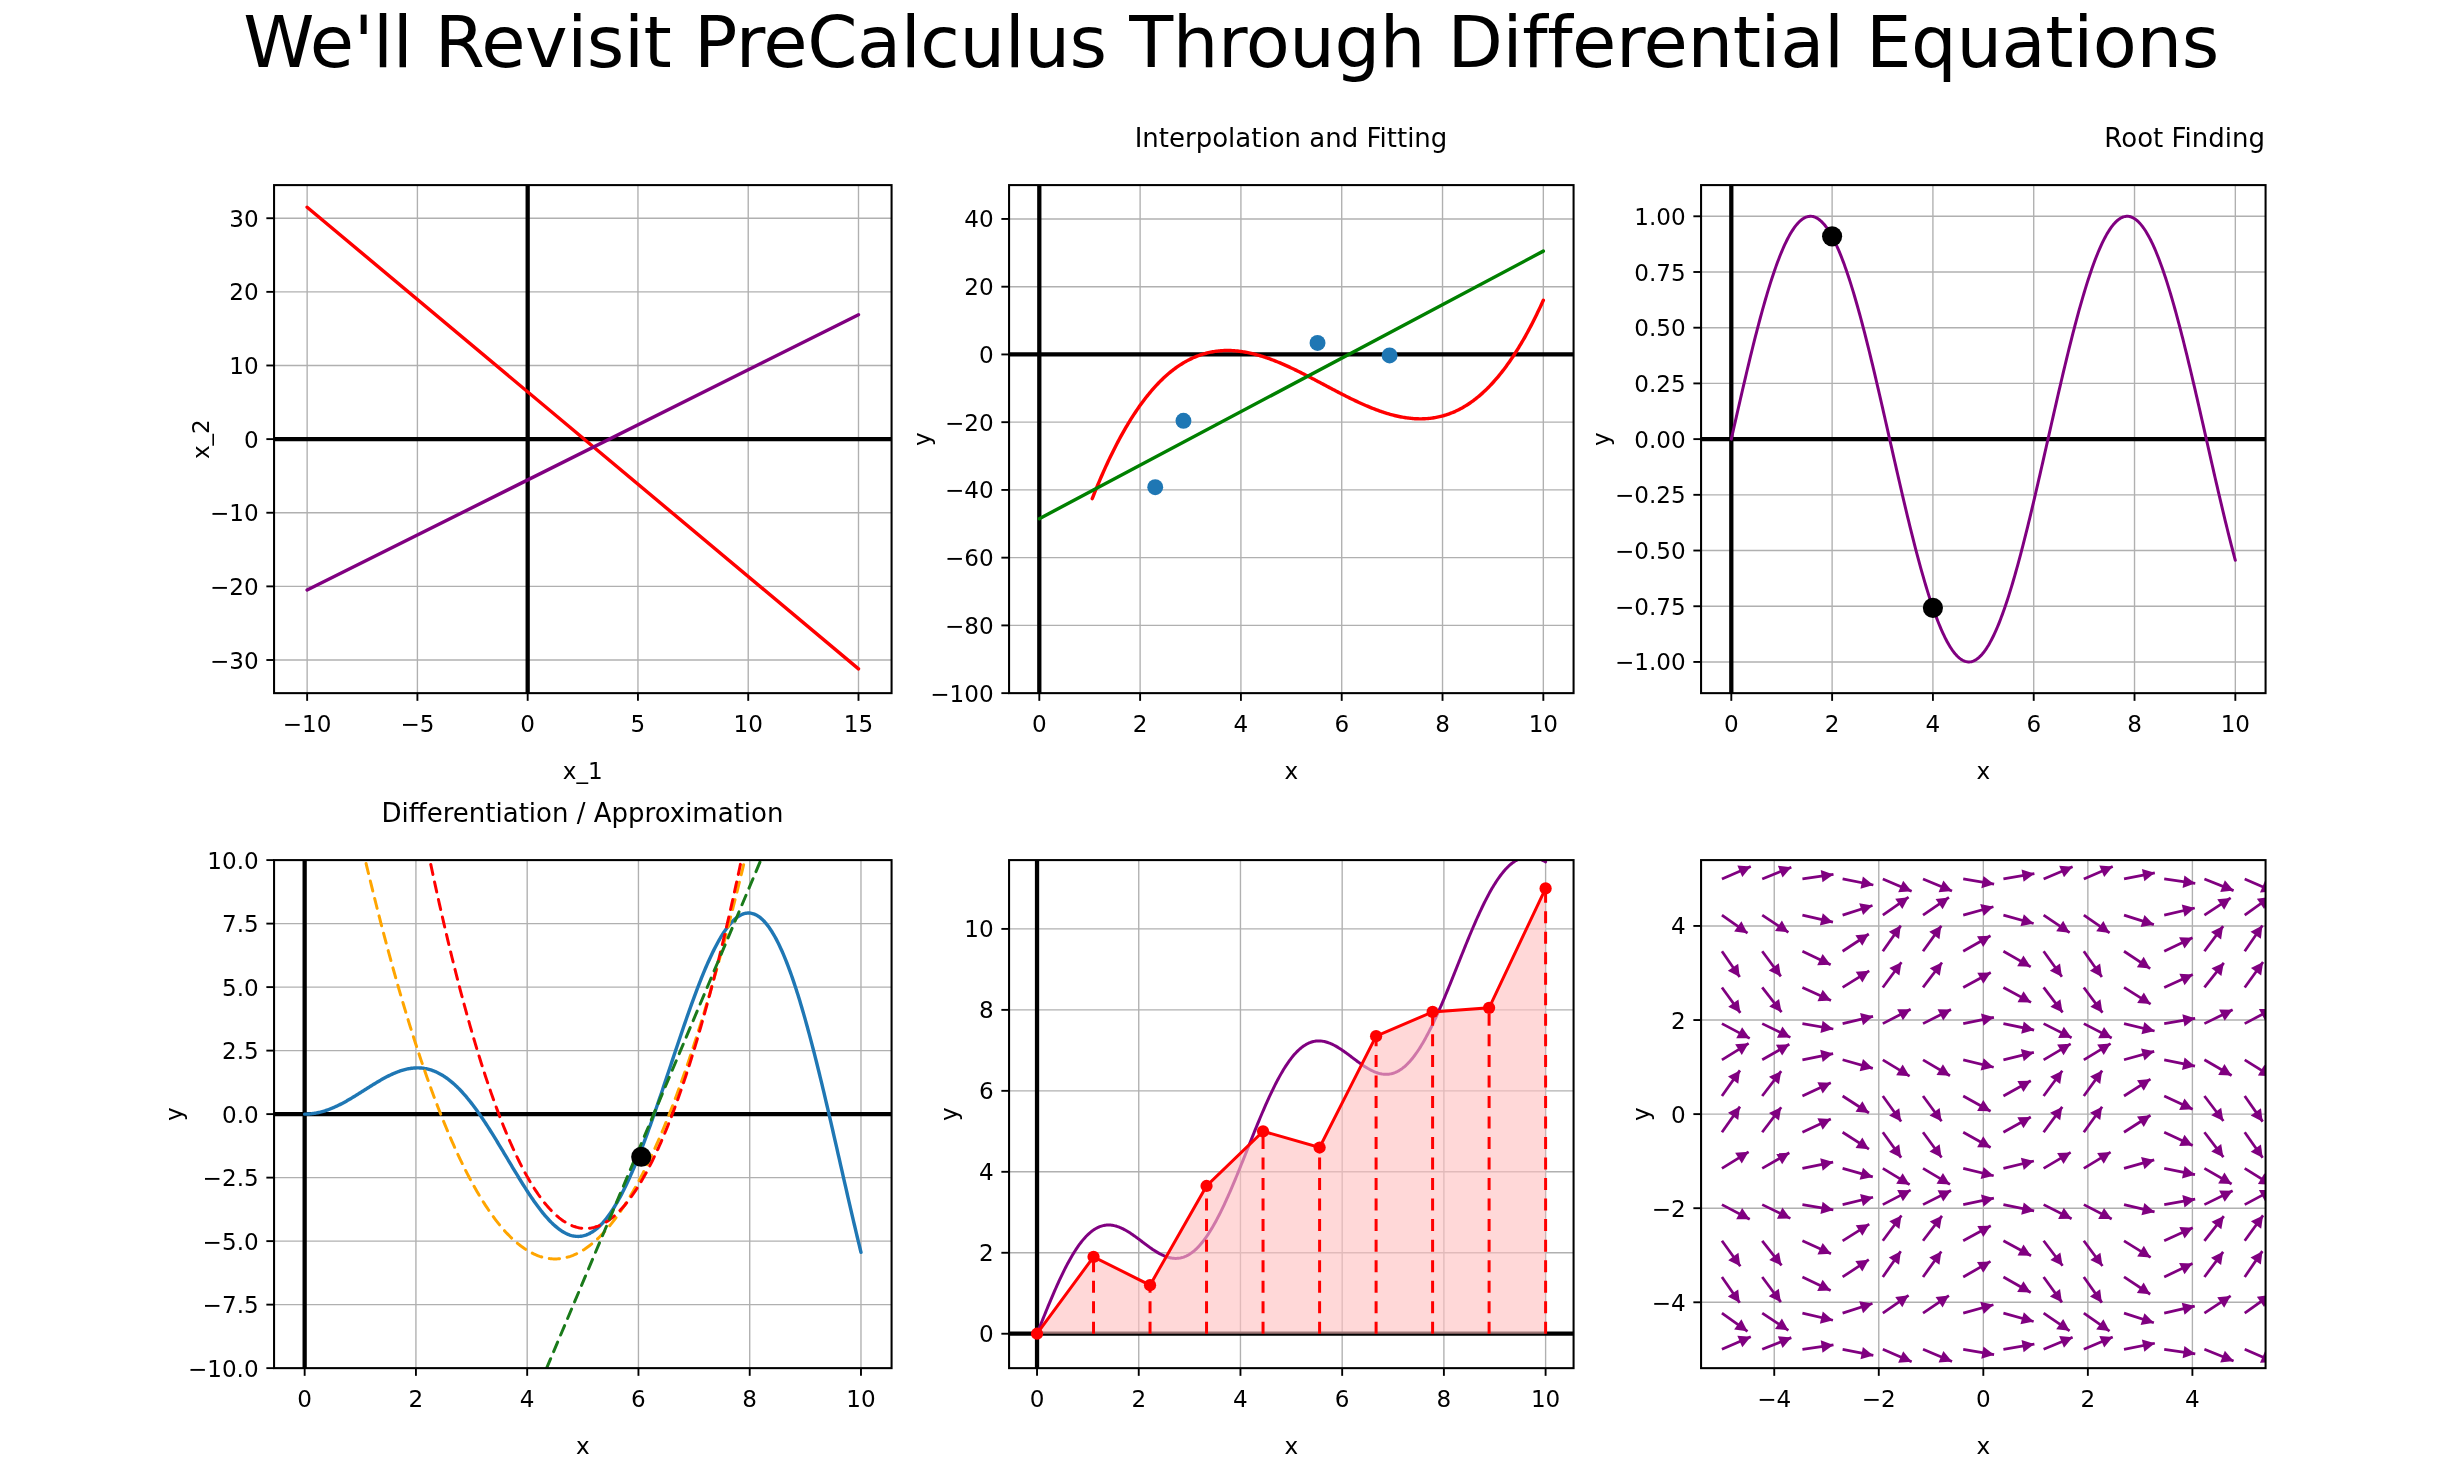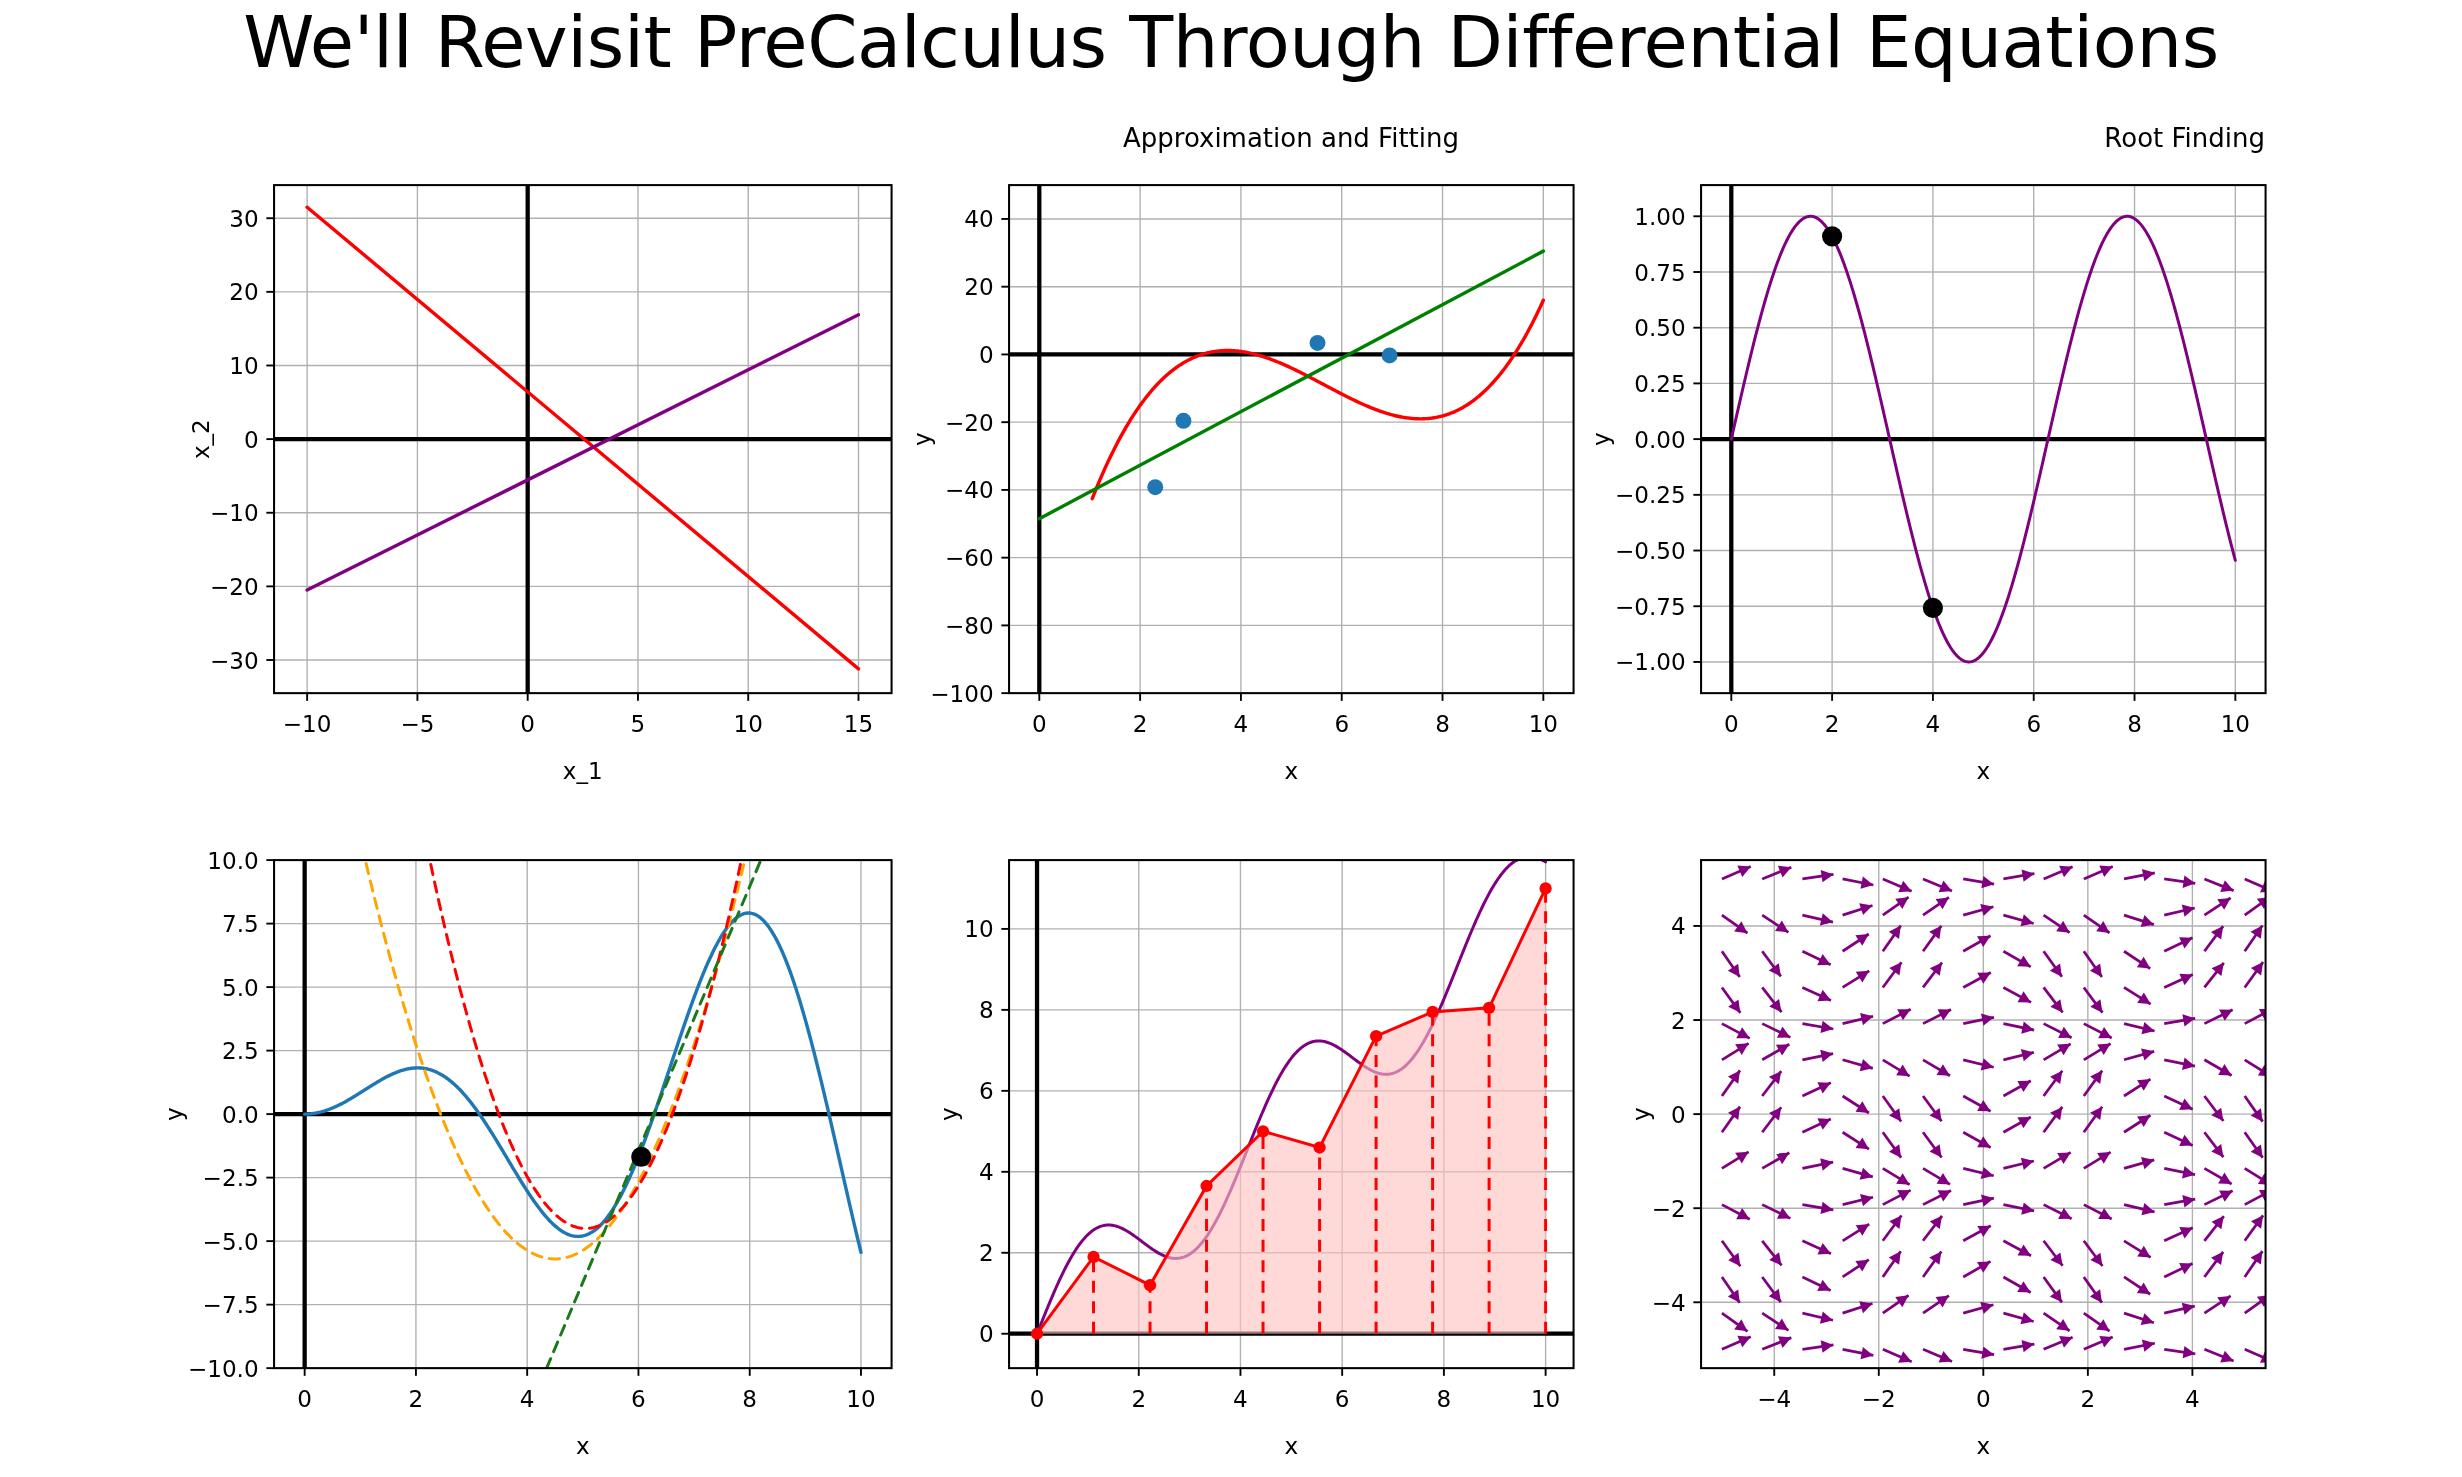--- a/index.html
+++ b/index.html
@@ -79,21 +79,21 @@
             <line x1="191" y1="214.82608695652175" x2="200" y2="214.82608695652175" class="tickmark"></line>
             <text x="182" y="224.82608695652175" text-anchor="end" class="tick-label">20</text>
             <line x1="191" y1="128.73913043478262" x2="200" y2="128.73913043478262" class="tickmark"></line>
             <text x="182" y="138.73913043478262" text-anchor="end" class="tick-label">30</text>
           </g>
           <text x="561" y="784" text-anchor="middle" class="axis-label">x_1</text>
           <text x="123.5" y="387" text-anchor="middle" class="axis-label" transform="rotate(-90 123.5 387)">x_2</text>
         </svg>
       </div>
       <div class="panel" style="left: 838px; top: 108px; width: 804px; height: 705px;">
-        <div class="panel-title" style="left: 171px; width: 564px; top: 15.4px;">Approximation and Fitting</div>
+        <div class="panel-title" style="left: 171px; width: 564px; top: 15.4px;">Interpolation and Fitting</div>
         <svg width="804" height="705" viewBox="0 0 940 824">
           <g>
             <line x1="235.35714285714286" y1="90" x2="235.35714285714286" y2="684" class="grid-line"></line>
             <line x1="353.2142857142858" y1="90" x2="353.2142857142858" y2="684" class="grid-line"></line>
             <line x1="471.07142857142856" y1="90" x2="471.07142857142856" y2="684" class="grid-line"></line>
             <line x1="588.9285714285714" y1="90" x2="588.9285714285714" y2="684" class="grid-line"></line>
             <line x1="706.7857142857143" y1="90" x2="706.7857142857143" y2="684" class="grid-line"></line>
             <line x1="824.6428571428572" y1="90" x2="824.6428571428572" y2="684" class="grid-line"></line>
             <line x1="200" y1="684" x2="860" y2="684" class="grid-line"></line>
             <line x1="200" y1="604.8" x2="860" y2="604.8" class="grid-line"></line>
@@ -217,20 +217,21 @@
             <line x1="191" y1="191.60526315789474" x2="200" y2="191.60526315789474" class="tickmark"></line>
             <text x="182" y="201.60526315789474" text-anchor="end" class="tick-label">0.75</text>
             <line x1="191" y1="126.47368421052636" x2="200" y2="126.47368421052636" class="tickmark"></line>
             <text x="182" y="136.47368421052636" text-anchor="end" class="tick-label">1.00</text>
           </g>
           <text x="530" y="784" text-anchor="middle" class="axis-label">x</text>
           <text x="92.5" y="387" text-anchor="middle" class="axis-label" transform="rotate(-90 92.5 387)">y</text>
         </svg>
       </div>
       <div class="panel" style="left: 103px; top: 783px; width: 857px; height: 705px;">
+        <div class="panel-title" style="left: 171px; width: 617px; top: 15.4px;">Differentiation / Approximation</div>
         <svg width="857" height="705" viewBox="0 0 1002 824">
           <g>
             <line x1="235.77477477477478" y1="90" x2="235.77477477477478" y2="684" class="grid-line"></line>
             <line x1="365.86486486486484" y1="90" x2="365.86486486486484" y2="684" class="grid-line"></line>
             <line x1="495.95495495495487" y1="90" x2="495.95495495495487" y2="684" class="grid-line"></line>
             <line x1="626.045045045045" y1="90" x2="626.045045045045" y2="684" class="grid-line"></line>
             <line x1="756.1351351351351" y1="90" x2="756.1351351351351" y2="684" class="grid-line"></line>
             <line x1="886.2252252252252" y1="90" x2="886.2252252252252" y2="684" class="grid-line"></line>
             <line x1="200" y1="684" x2="922" y2="684" class="grid-line"></line>
             <line x1="200" y1="609.75" x2="922" y2="609.75" class="grid-line"></line>

